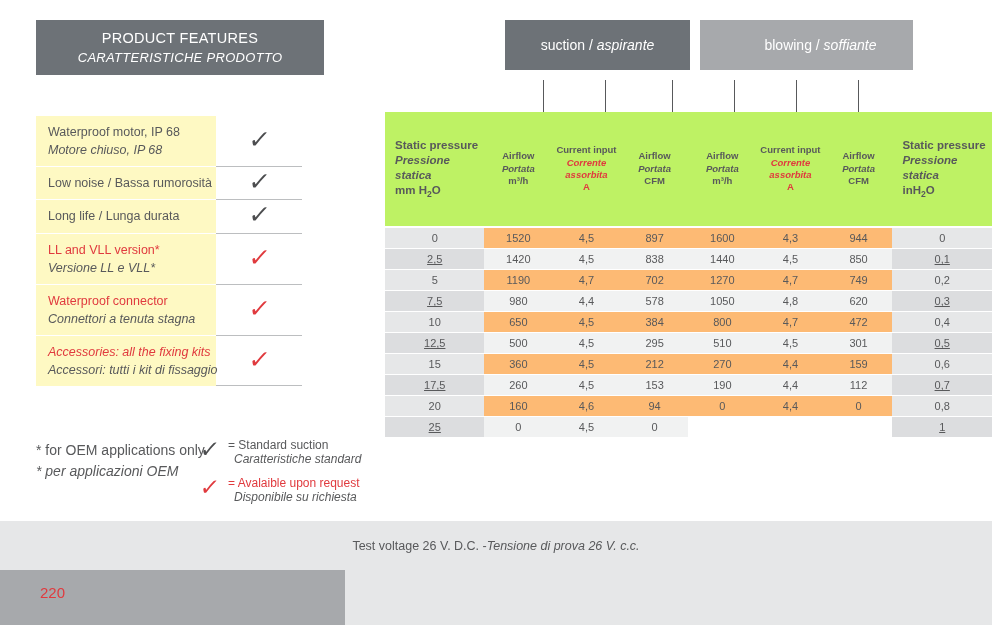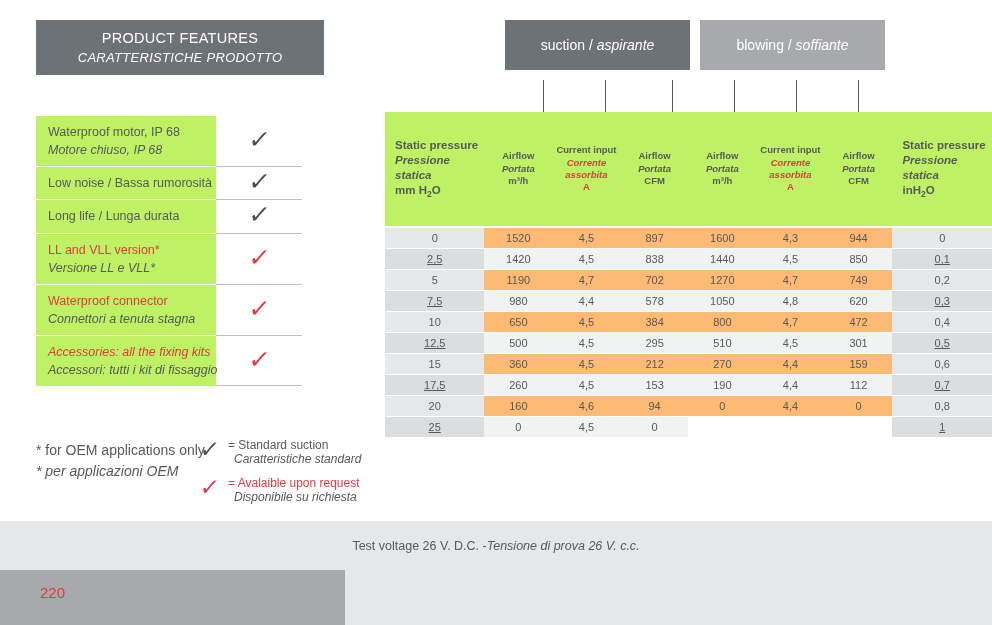--- a/index.html
+++ b/index.html
@@ -46,21 +46,21 @@
     left: 36px;
     top: 116px;
     width: 294px;
   }
   .features-table .frow {
     display: flex;
     align-items: stretch;
   }
   .features-table .ftext {
     width: 180px;
-    background: #bef264;
+    background: #fef9c3;
     padding: 7px 10px 7px 12px;
     box-sizing: border-box;
     border-bottom: 1px solid #ffffff;
     font-size: 12.5px;
     line-height: 1.45;
     display: flex;
     flex-direction: column;
   }
   .features-table .frow:last-child .ftext { border-bottom: none; }
   .features-table .ftext .t1 { white-space: nowrap; }
@@ -141,20 +141,21 @@
   }
   .mode-suction {
     left: 477px;
     width: 185px;
     background: #6d7277;
   }
   .mode-blowing {
     left: 672px;
     width: 185px;
     background: #a7a9ac;
+    padding-left: 28px;
   }
   .mode-label .em { font-style: italic; }
 
   .vrule {
     position: absolute;
     top: 80px;
     width: 1px;
     height: 32px;
     background: #58595b;
   }

